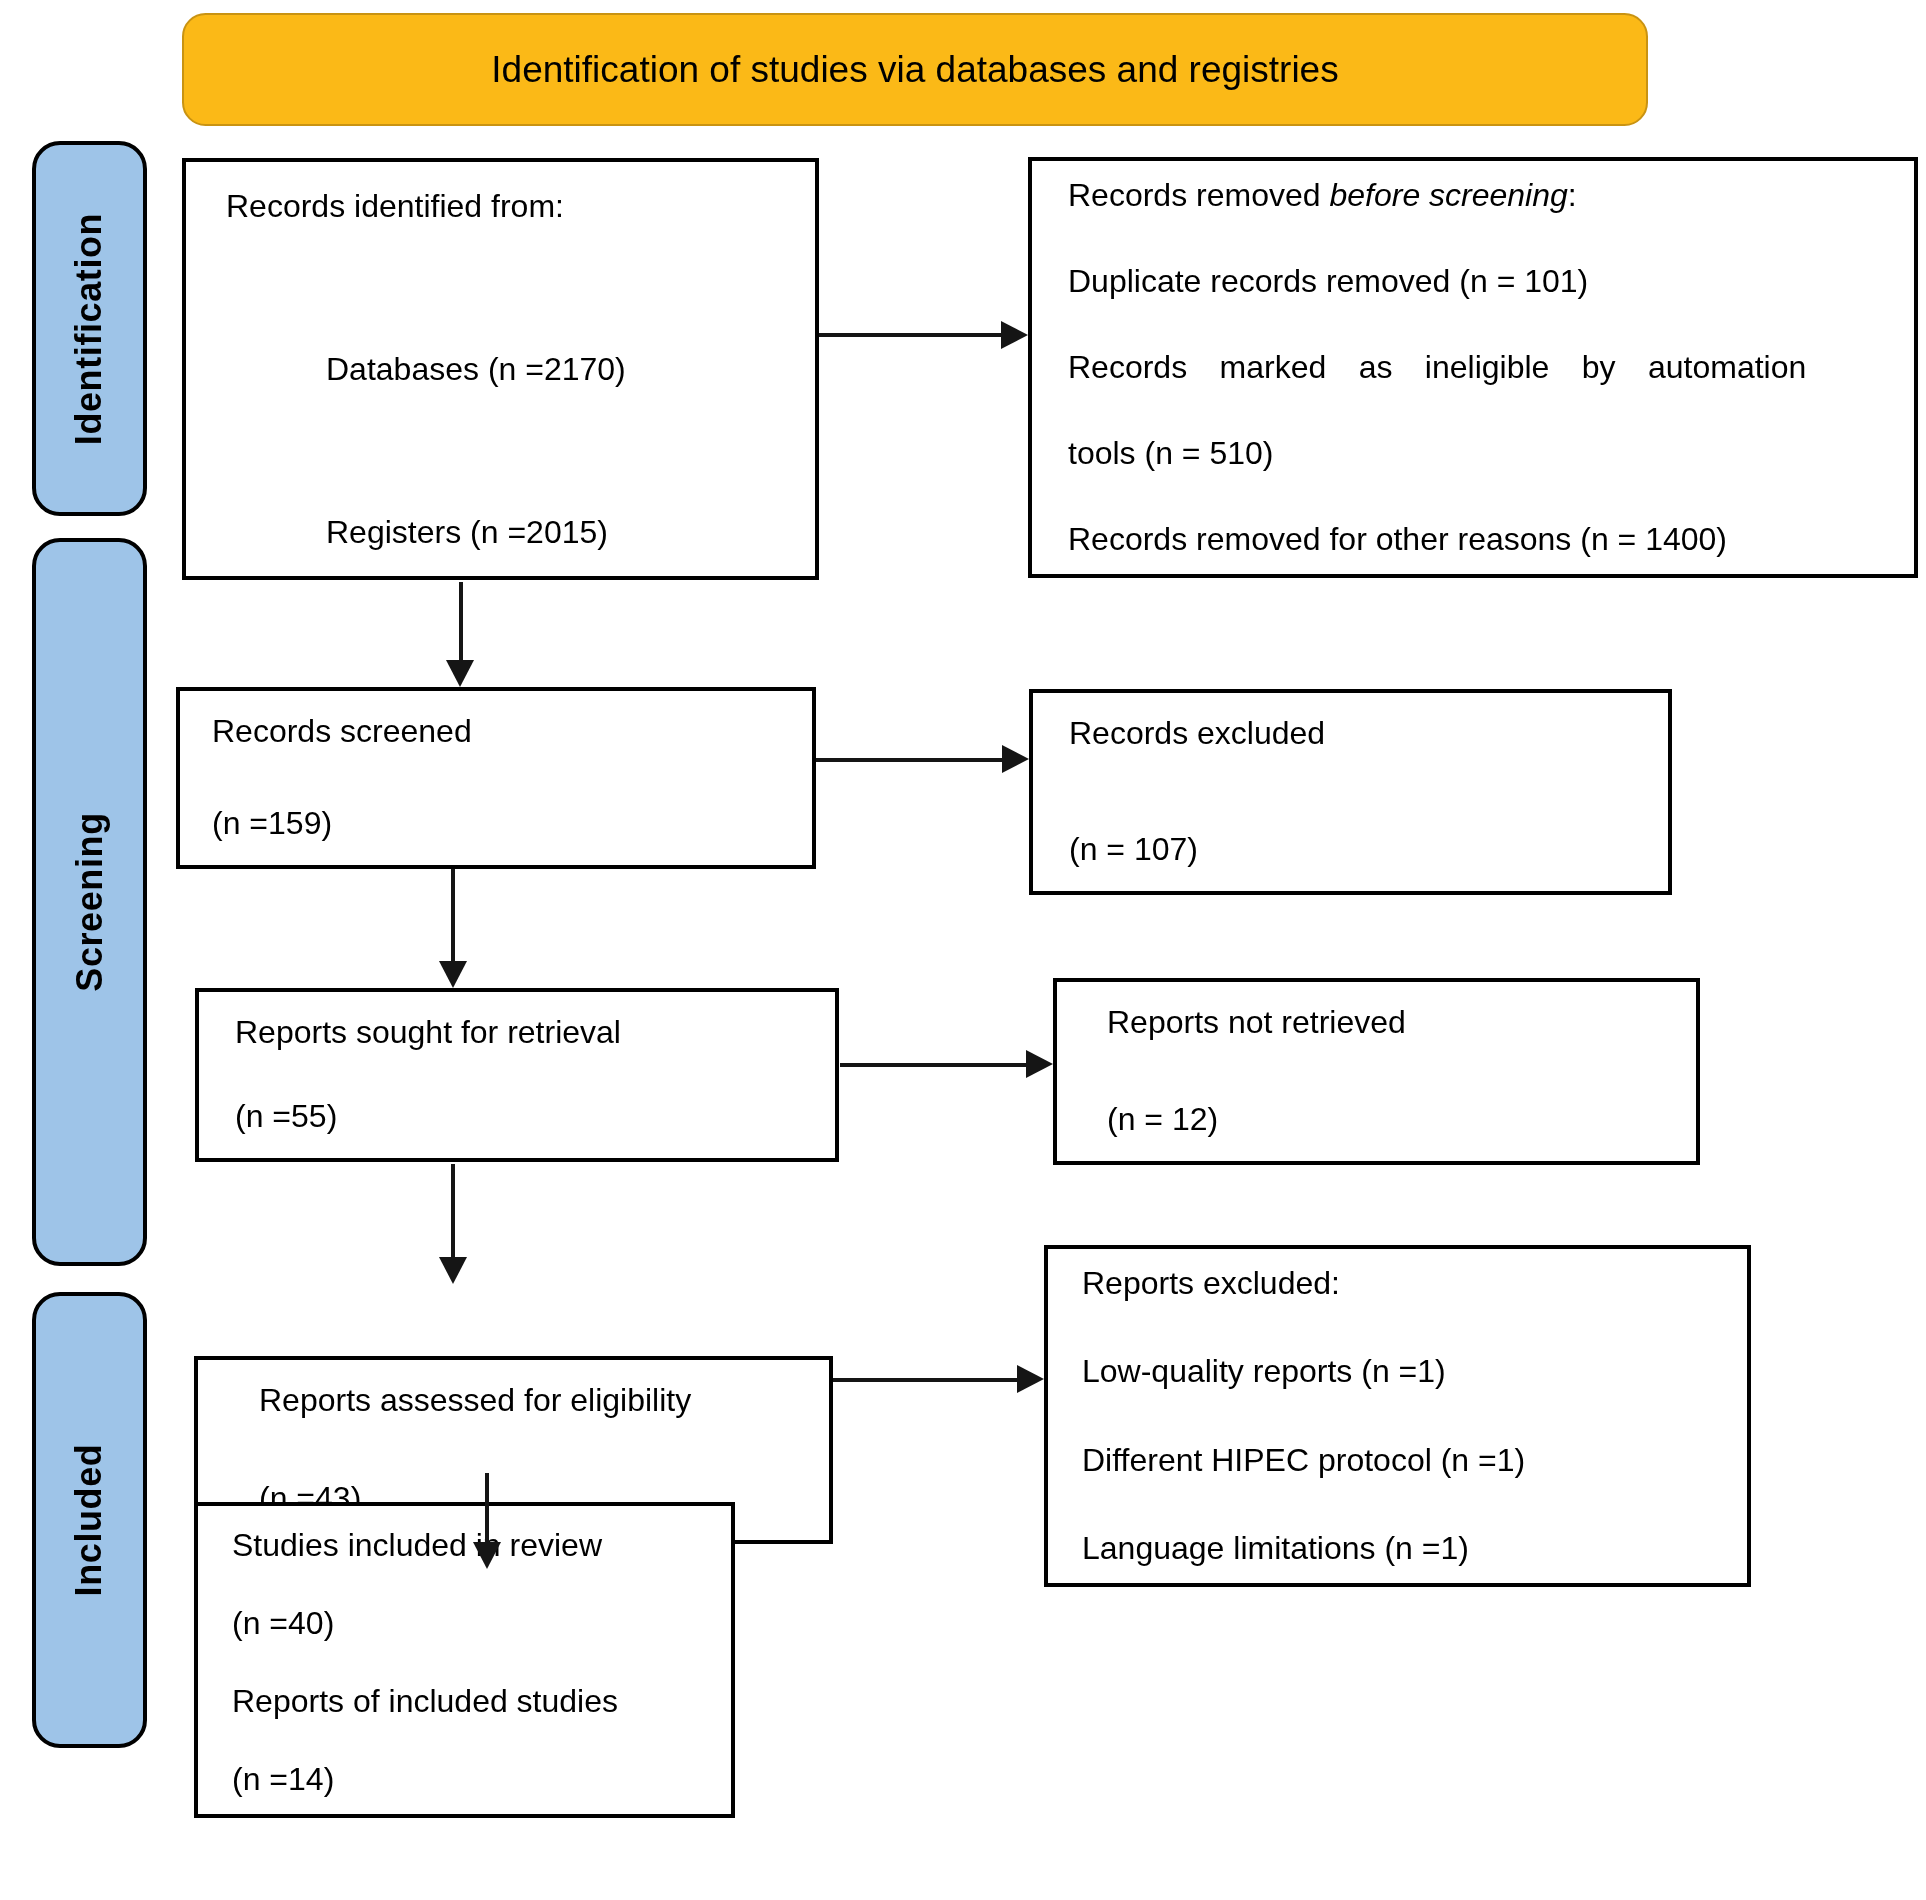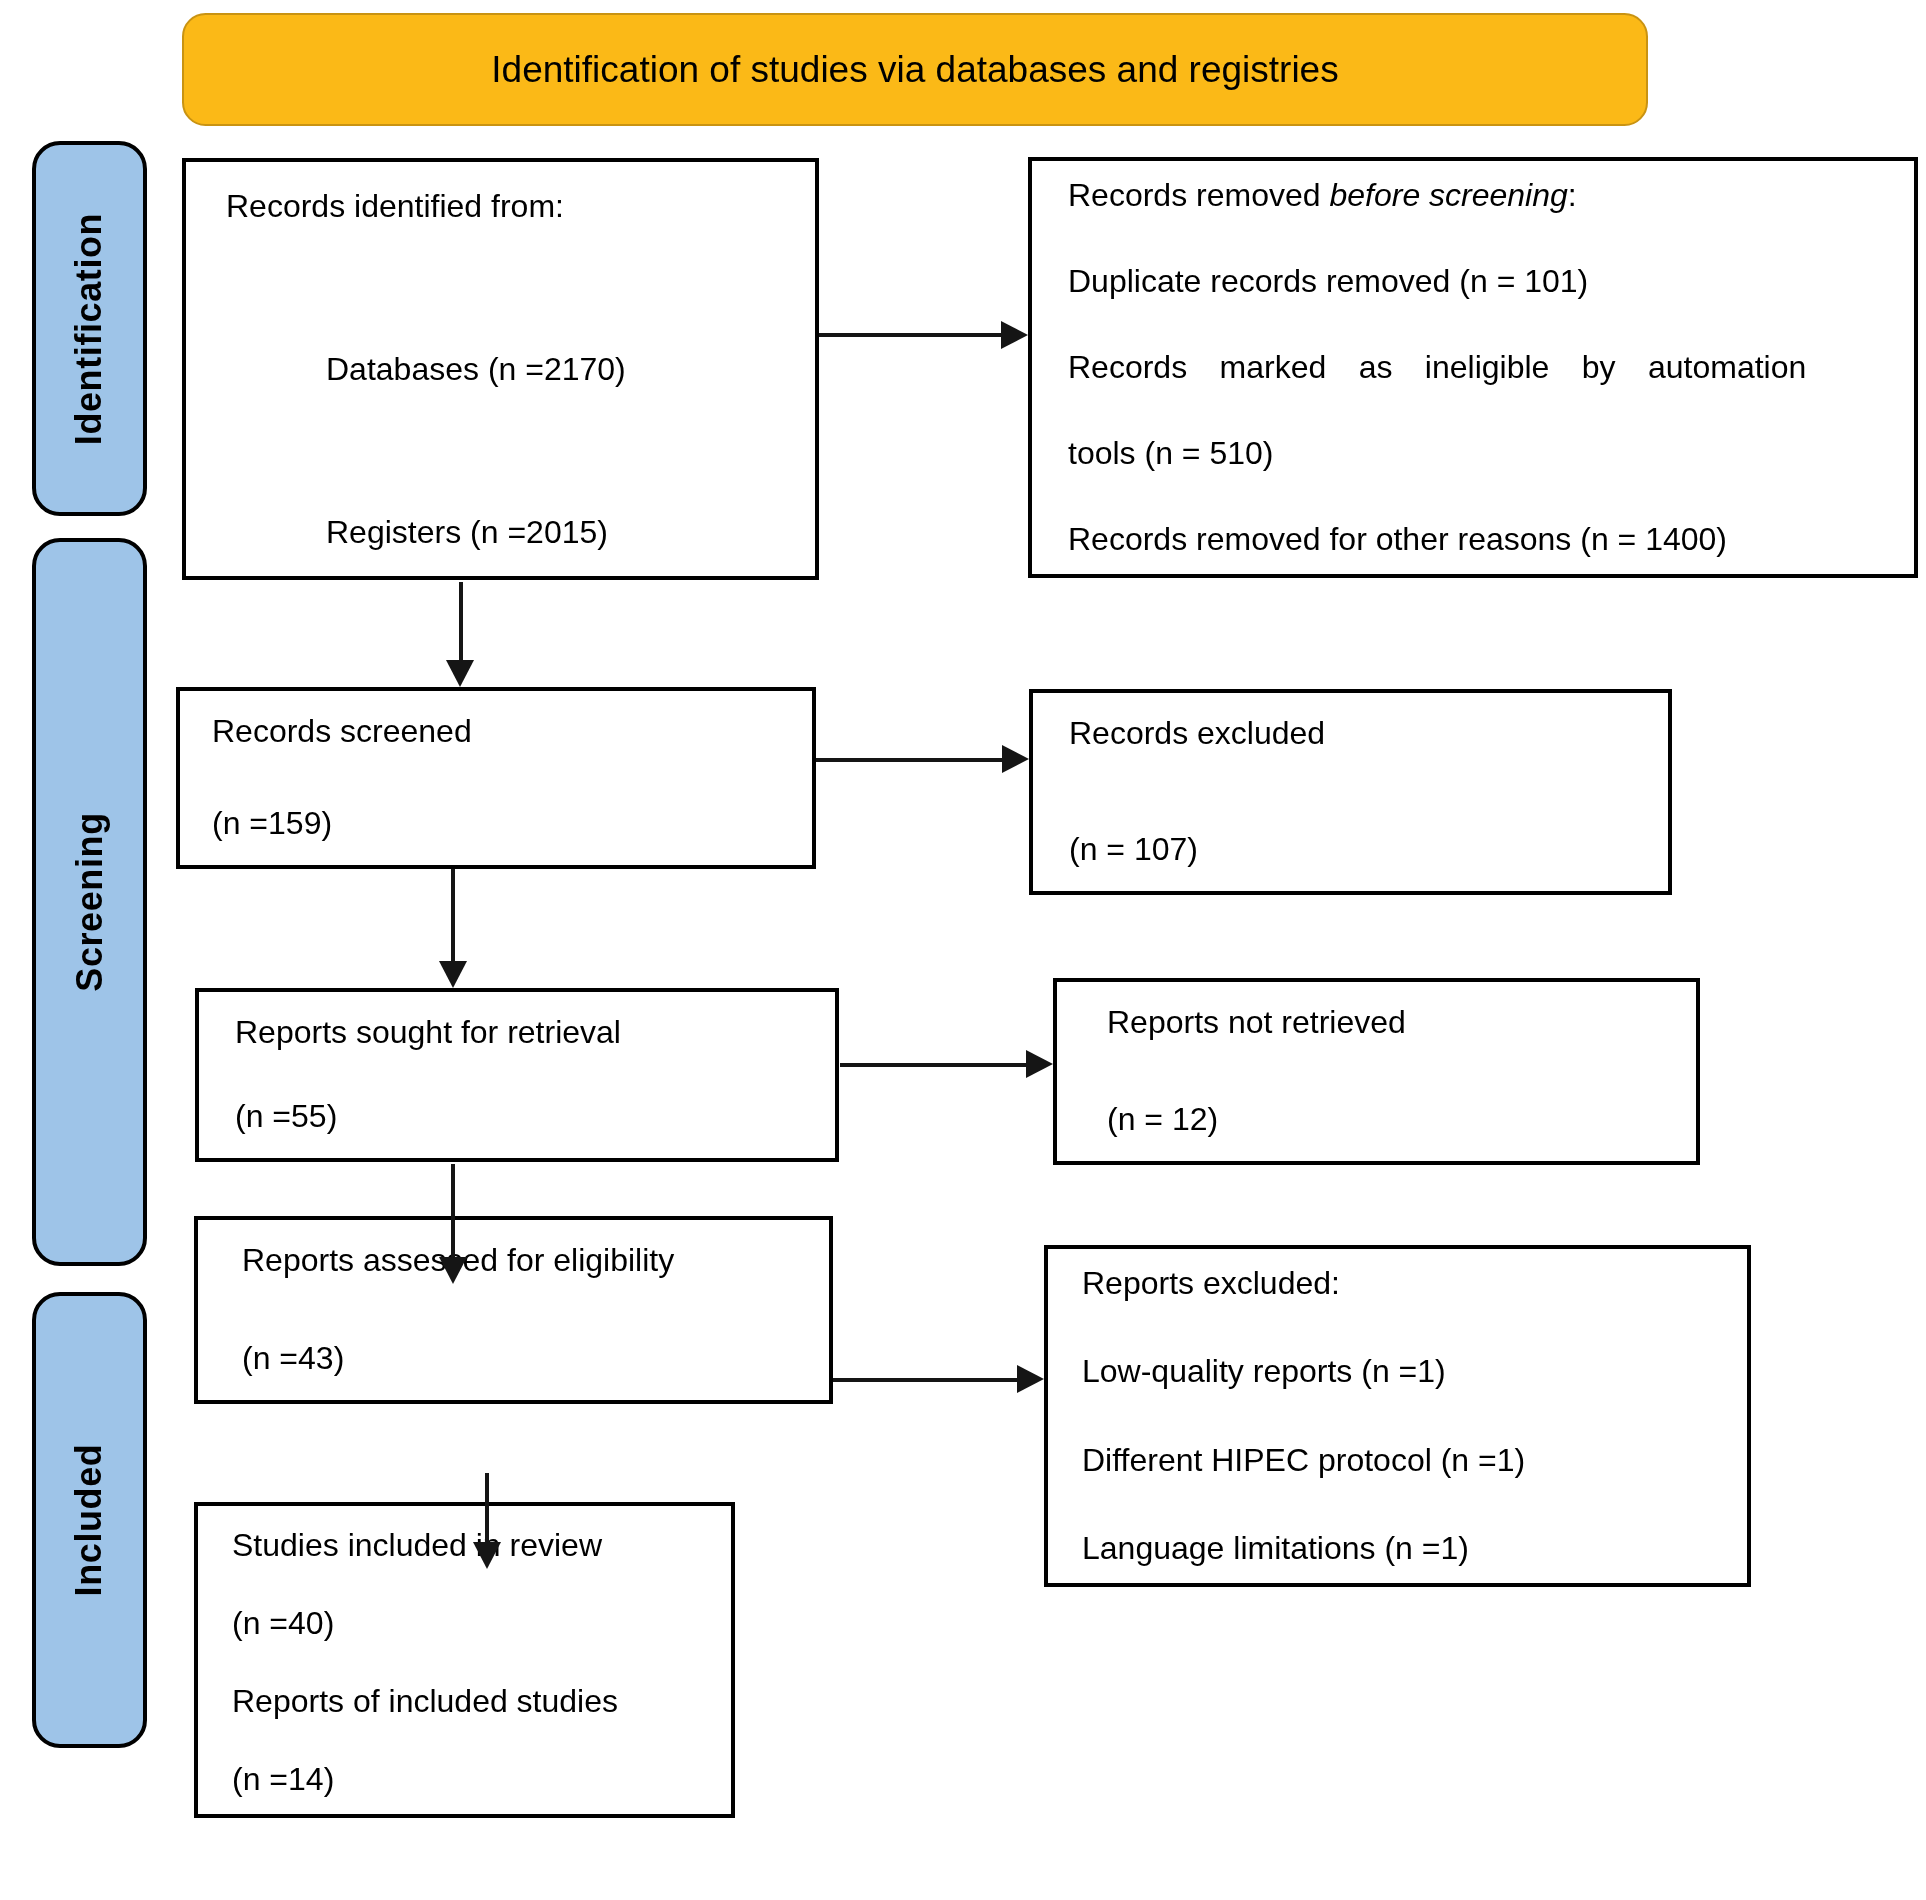--- a/index.html
+++ b/index.html
@@ -64,21 +64,21 @@
   .b2 { left: 1028px; top: 157px;  width: 890px; height: 421px; padding-left: 36px; padding-right: 23.5px; }
   .b2 .line { line-height: 2.16; }
   .b3 { left: 176px;  top: 687px; width: 640px; height: 182px; padding-left: 32px; }
   .b3 .line { line-height: 2.55; }
   .b4 { left: 1029px; top: 689px; width: 643px; height: 206px; padding-left: 36px; }
   .b4 .line { line-height: 2.55; }
   .b5 { left: 195px;  top: 988px; width: 644px; height: 174px; padding-left: 36px; }
   .b5 .line { line-height: 2.55; }
   .b6 { left: 1053px; top: 978px; width: 647px; height: 187px; padding-left: 36px; }
   .b6 .line { line-height: 2.55; margin-left: 14px; }
-  .b7 { left: 194px;  top: 1216px; width: 639px; height: 188px; padding-left: 44px; }
+  .b7 { left: 194px;  top: 1356px; width: 639px; height: 188px; padding-left: 61px; }
   .b7 .line { line-height: 2.55; }
   .b8 { left: 1044px; top: 1245px; width: 707px; height: 342px; padding-left: 34px; }
   .b8 .line { line-height: 2.16; }
   .b9 { left: 194px;  top: 1502px; width: 541px; height: 316px; padding-left: 34px; }
   .b9 .line { line-height: 2.44; }
 
   
   .hline { position: absolute; height: 3.5px; background: #151515; }
   .vline { position: absolute; width: 3.5px;  background: #151515; }
   .head-right {

